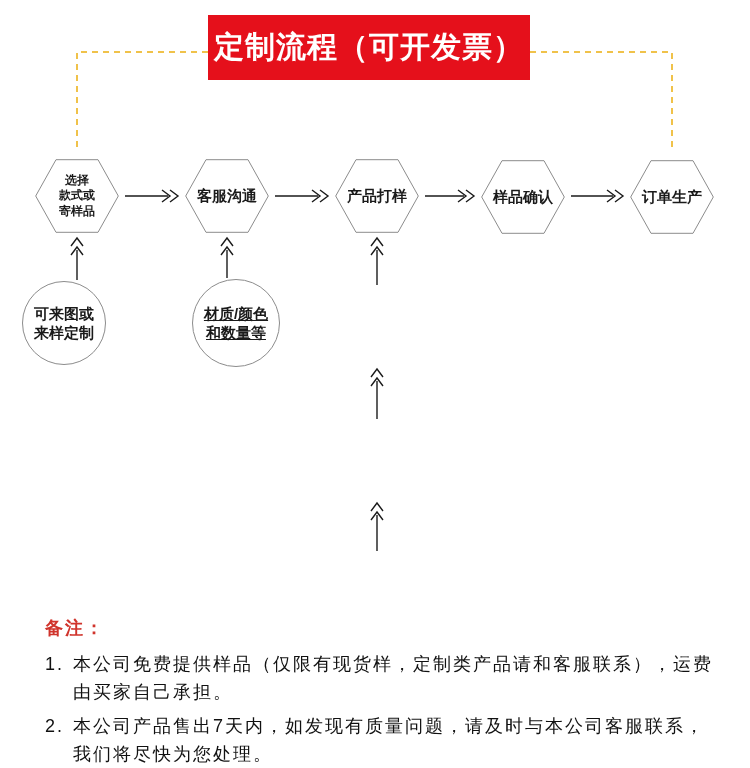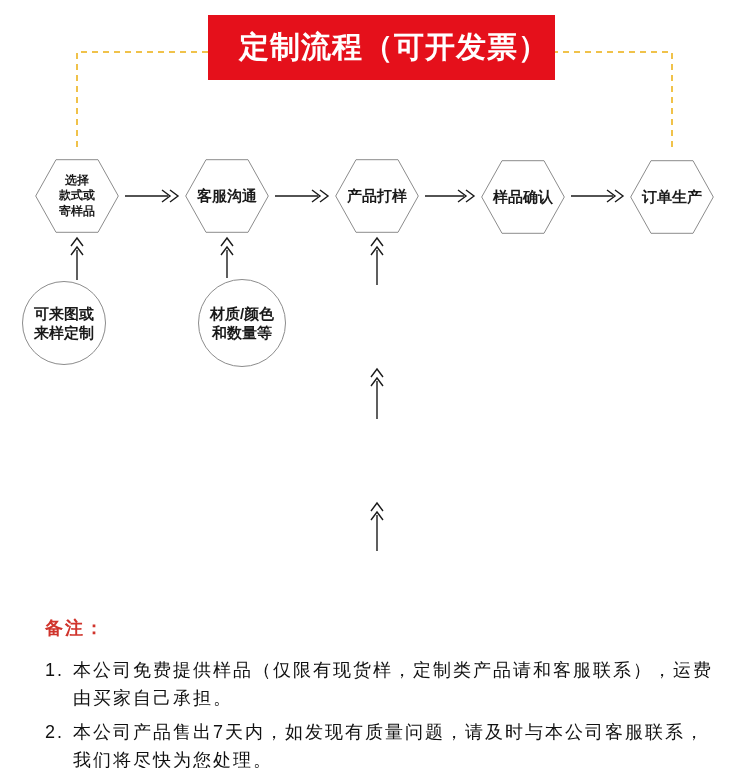--- a/index.html
+++ b/index.html
@@ -2,42 +2,42 @@
 <html><head>
 <meta charset="utf-8">
 <style>
   html,body{margin:0;padding:0;background:#fff;}
   .canvas{
     position:relative;width:750px;height:768px;background:#ffffff;overflow:hidden;
     font-family:"Liberation Sans","DejaVu Sans",sans-serif;color:#1a1a1a;
   }
   .banner{
     position:absolute;left:208px;top:15px;width:322px;height:65px;
-    background:#e5101b;display:flex;align-items:center;justify-content:center;padding-left:25px;
+    background:#e5101b;display:flex;align-items:center;justify-content:center;
   }
   .banner-title{
     color:#ffffff;font-size:30px;font-weight:700;letter-spacing:1px;white-space:nowrap;
   }
   .lines-layer{position:absolute;left:0;top:0;width:750px;height:768px;pointer-events:none;}
   .node{position:absolute;}
   .hex{width:84px;height:74px;}
   .hex svg{position:absolute;left:0;top:0;}
   .node-label{
     position:absolute;left:0;top:0;right:0;bottom:0;
     display:flex;align-items:center;justify-content:center;text-align:center;
     font-size:15px;font-weight:600;line-height:1.26;white-space:pre-line;
   }
   .node-label.small{font-size:12px;}
   .circ{
     border:1px solid #8c8c8c;border-radius:50%;background:#ffffff;
     display:flex;align-items:center;justify-content:center;text-align:center;
     font-size:15px;font-weight:600;line-height:1.3;white-space:pre-line;
   }
   .notes{position:absolute;left:45px;top:616px;width:692px;}
-  .notes-heading{color:#d0342c;font-size:18px;font-weight:700;letter-spacing:2px;margin-bottom:16px;}
+  .notes-heading{color:#d0342c;font-size:18px;font-weight:700;letter-spacing:2px;margin-bottom:10px;}
   .note-item{display:flex;font-size:18px;letter-spacing:2px;line-height:28px;font-weight:500;color:#111;}
   .note-item + .note-item{margin-top:6px;}
   .note-num{flex:0 0 28px;}
   .note-text{white-space:pre-line;}
   .stroke{stroke:#1a1a1a;stroke-width:1.4;fill:none;}
   .dash{stroke:#f0c24a;stroke-width:2;fill:none;stroke-dasharray:6 5;}
   .hexpoly{fill:#ffffff;stroke:#8c8c8c;stroke-width:1;}
 </style>
 </head>
 <body>
@@ -129,21 +129,21 @@
   </div>
   <div class="node hex" style="left:630px;top:160px;">
     <svg width="84" height="74">
         <polygon class="hexpoly" points="0.7,37 21,0.7 63,0.7 83.3,37 63,73.3 21,73.3"></polygon>
       </svg>
     <div class="node-label">订单生产</div>
   </div>
 
   <div class="node circ" style="left:22px;top:281px;width:82px;height:82px;">可来图或
 来样定制</div>
-  <div class="node circ" style="left:198px;top:279px;width:86px;height:86px;">材质/颜色
+  <div class="node circ" style="left:192px;top:279px;width:86px;height:86px;text-decoration:underline;">材质/颜色
 和数量等</div>
 
   <div class="notes">
     <div class="notes-heading">备注：</div>
     <div class="note-item">
       <span class="note-num">1.</span>
       <span class="note-text">本公司免费提供样品（仅限有现货样，定制类产品请和客服联系），运费
 由买家自己承担。</span>
     </div>
     <div class="note-item">

